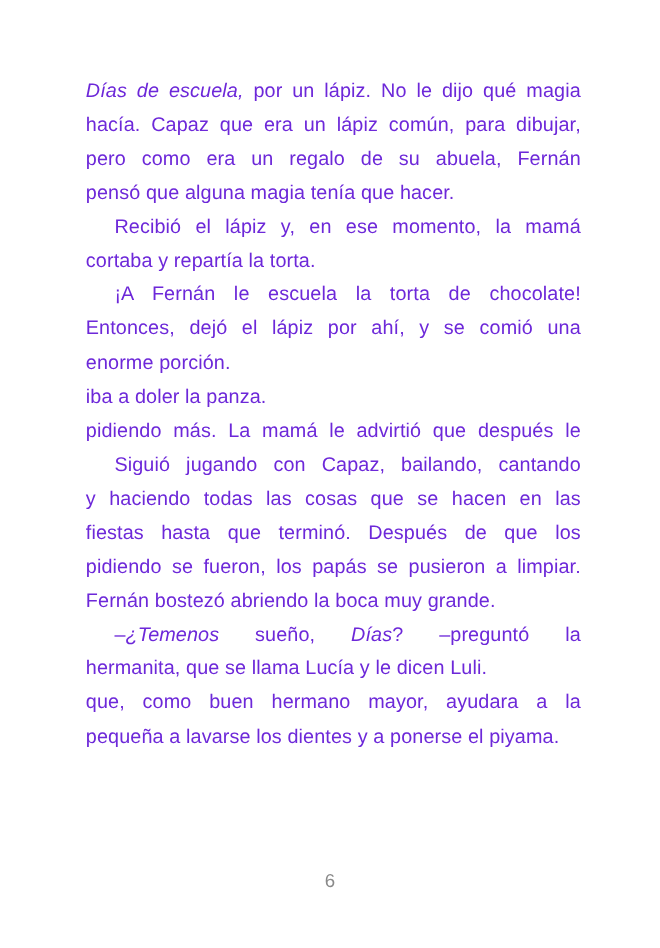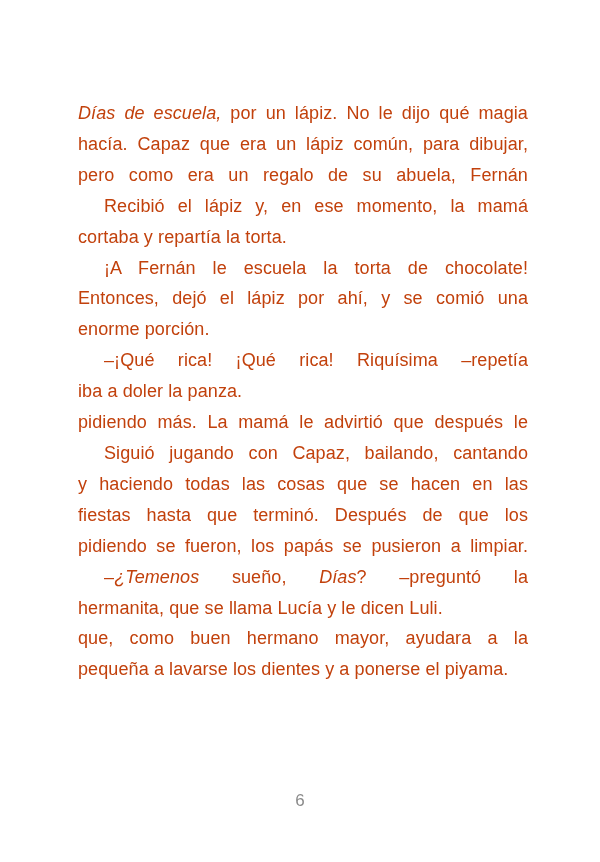--- a/index.html
+++ b/index.html
@@ -36,35 +36,36 @@
     left: 0; top: 791px;
     width: 600px;
     text-align: center;
     font-size: 17px;
   }
 </style>
 </head>
 <body style="background: rgb(255, 255, 255);">
 
 <div id="page">
-  <div id="text-block" style="color: #c2410c; margin-top: 31px;">
+  <div id="text-block" style="color: #6d28d9;">
       <div class="line"><em>Días de escuela,</em><span> por un lápiz. No le dijo qué magia</span></div>
       <div class="line"><span>hacía. Capaz que era un lápiz común, para dibujar,</span></div>
       <div class="line"><span>pero como era un regalo de su abuela, Fernán</span></div>
+      <div class="line end"><span>pensó que alguna magia tenía que hacer.</span></div>
       <div class="line ind"><span>Recibió el lápiz y, en ese momento, la mamá</span></div>
       <div class="line end"><span>cortaba y repartía la torta.</span></div>
       <div class="line ind"><span>¡A Fernán le escuela la torta de chocolate!</span></div>
       <div class="line"><span>Entonces, dejó el lápiz por ahí,  y se comió una</span></div>
       <div class="line end"><span>enorme porción.</span></div>
-      <div class="line ind"><span>–¡Qué rica! ¡Qué rica! Riquísima –repetía</span></div>
       <div class="line end"><span>iba a doler la panza.</span></div>
       <div class="line"><span>pidiendo más. La mamá le advirtió que después le</span></div>
       <div class="line ind"><span>Siguió jugando con Capaz, bailando, cantando</span></div>
       <div class="line"><span>y haciendo todas las cosas que se hacen en las</span></div>
       <div class="line"><span>fiestas hasta que terminó. Después de que los</span></div>
       <div class="line"><span>pidiendo se fueron, los papás se pusieron a limpiar.</span></div>
+      <div class="line end"><span>Fernán bostezó abriendo la boca muy grande.</span></div>
       <div class="line ind"><span>–</span><em>¿Temenos</em><span> sueño, </span><em>Días</em><span>? –preguntó la</span></div>
       <div class="line end"><span>hermanita, que se llama Lucía y le dicen Luli.</span></div>
       <div class="line"><span>que, como buen hermano mayor, ayudara a la</span></div>
       <div class="line end"><span>pequeña a lavarse los dientes y a ponerse el piyama.</span></div>
     </div>
   <div id="page-number" style="color: rgb(138, 138, 138);">6</div>
 </div>
 
 </body></html>

